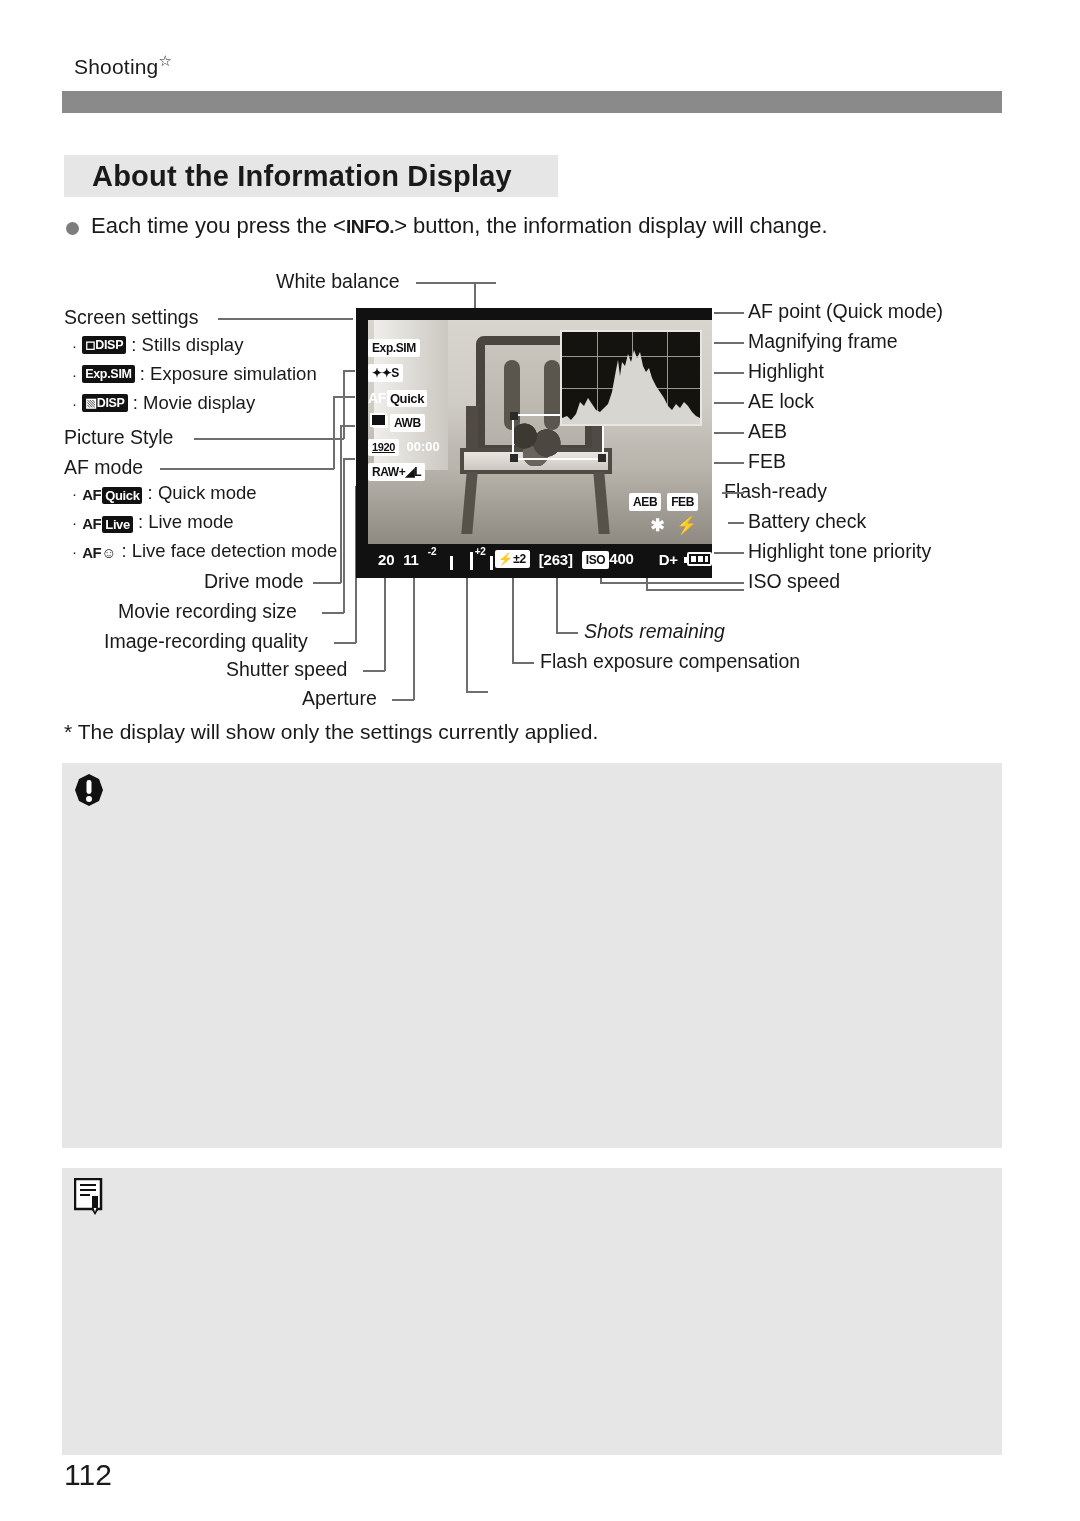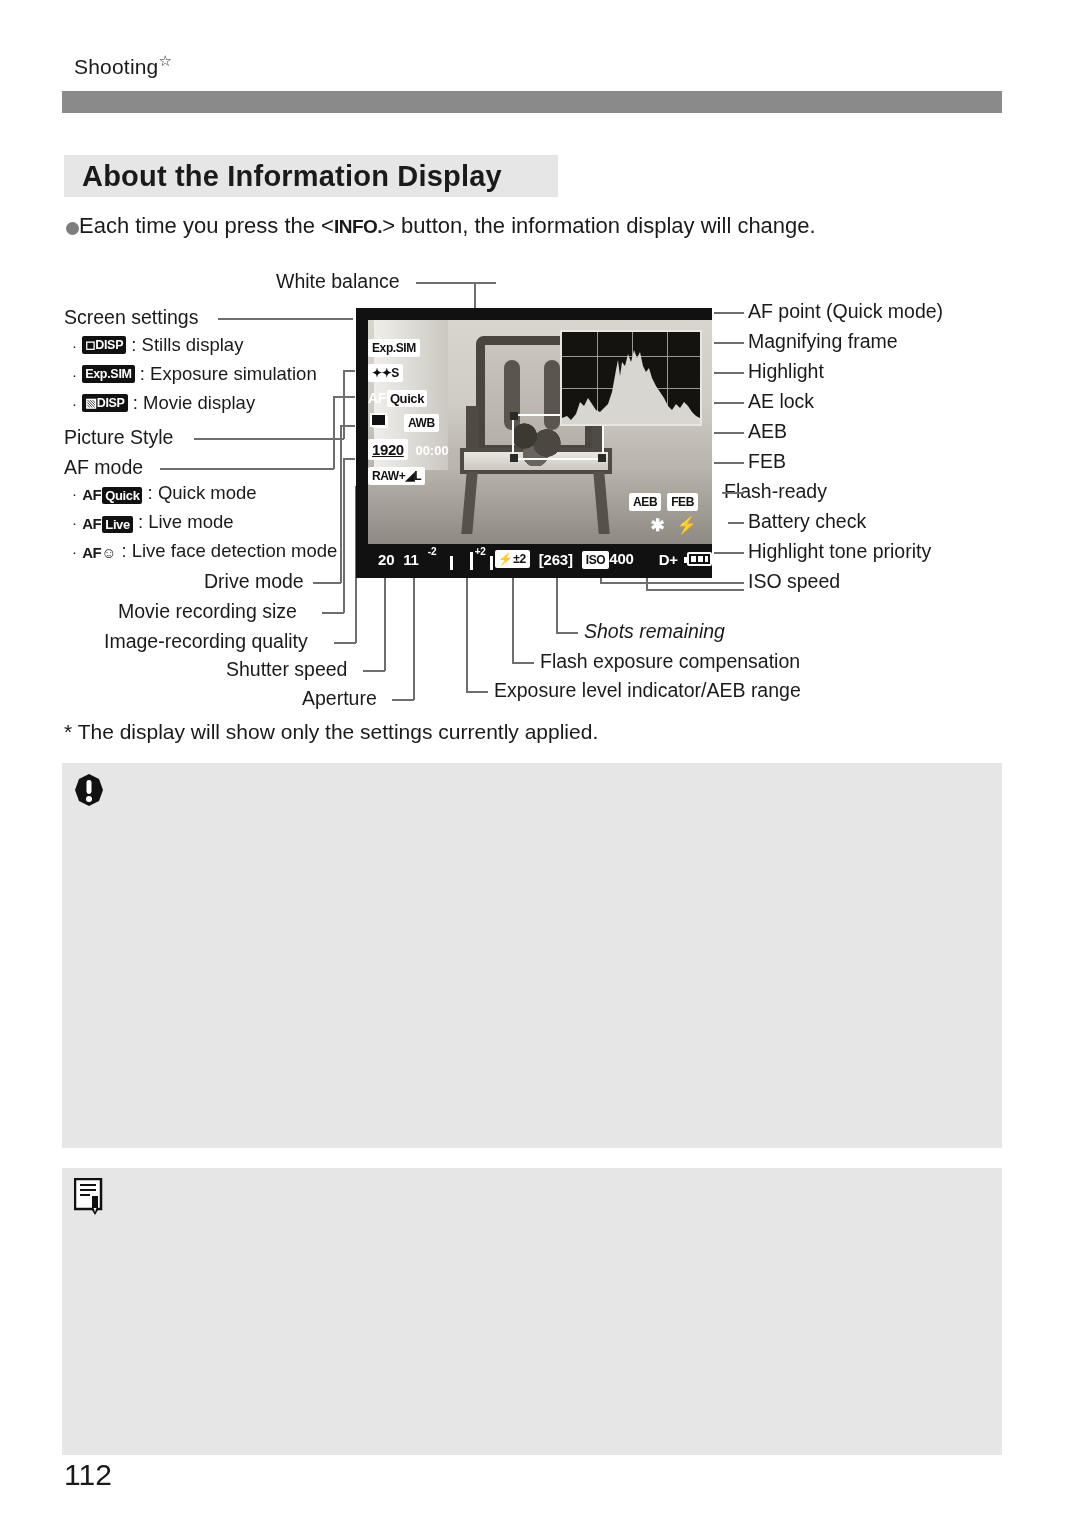--- a/index.html
+++ b/index.html
@@ -25,30 +25,30 @@
     width:940px; height:22px; background:#8a8a8a;
   }
 
   
   #section-title {
     position:absolute; left:64px; top:155px;
     width:494px; height:42px;
     background:#e6e6e6;
     font-size:29px; font-weight:bold;
     display:flex; align-items:center;
-    padding-left:18px;
+    padding-left:28px;
     letter-spacing:.2px;
   }
 
   
   #intro-line {
     position:absolute; left:66px; top:213px;
     width:950px;
     font-size:22px;
-    display:flex; align-items:flex-start; 
+    display:flex; align-items:flex-start; gap:12px;
   }
   .bullet-dot {
     width:13px; height:13px; border-radius:50%;
     background:#7d7d7d; flex:0 0 auto; margin-top:9px;
   }
   .boxglyph {
     display:inline-block;
     font-size:19px; font-weight:bold;
     letter-spacing:-.5px;
     vertical-align:baseline;
@@ -339,21 +339,20 @@
   <div class="leader h" style="left:646px; top:327px; width:98px;"></div>
 
   <div class="dlabel" style="left:584px; top:358px;font-style:italic;">Shots remaining</div>
   <div class="leader h" style="left:556px; top:370px; width:22px;"></div>
   <div class="leader v" style="left:556px; top:308px; height:63px;"></div>
 
   <div class="dlabel" style="left:540px; top:388px;">Flash exposure compensation</div>
   <div class="leader h" style="left:512px; top:400px; width:22px;"></div>
   <div class="leader v" style="left:512px; top:308px; height:93px;"></div>
 
-  <div class="dlabel" style="left:494px; top:417px;">Exposure level indicator/AEB range</div>
   <div class="leader h" style="left:466px; top:429px; width:22px;"></div>
   <div class="leader v" style="left:466px; top:308px; height:122px;"></div>
 
   <div id="lcd">
 
     <div id="lcd-photo">
       <div class="floor"></div>
       <div class="curtain"></div>
       <div class="chair chair-back"></div>
       <div class="chair chair-splat1"></div>
@@ -387,31 +386,31 @@
     <div id="lcd-left">
       <div style="margin-bottom:6px;">
         <span class="wbox">Exp.SIM</span>
       </div>
       <div style="margin-bottom:6px;">
         <span class="wbox">✦✦<span>S</span></span>
       </div>
       <div style="margin-bottom:6px;">
         <span class="chip-af" style="color:#fff; font-size:14px;"><span>AF</span><span class="inv" style="background:#fff;color:#111;">Quick</span></span>
       </div>
-      <div style="margin-bottom:6px; display:flex; align-items:center; gap:14px;">
+      <div style="margin-bottom:6px; display:flex; align-items:center; ">
         <span style="display:inline-block;">
           <svg width="22" height="17" viewBox="0 0 22 17">
             <rect x="5" y="4" width="15" height="12" fill="#fff"></rect>
             <rect x="3" y="2" width="15" height="12" fill="#111" stroke="#fff" stroke-width="2"></rect>
           </svg>
         </span>
         <span class="wbox">AWB</span>
       </div>
       <div style="margin-bottom:6px; color:#fff; font-size:13px; font-weight:bold; white-space:nowrap;">
-        <span class="wbox" style="font-size:15px;text-decoration:underline;">1920</span>
+        <span class="wbox" style="font-size:11px;text-decoration:underline;">1920</span>
         <span style="margin-left:4px;">00:00</span>
       </div>
       <div>
         <span class="wbox"><span>RAW+</span>◢<span>L</span></span>
       </div>
     </div>
 
     <div id="aeb-feb">
       <div class="row1">
         <span class="wbox">AEB</span>

